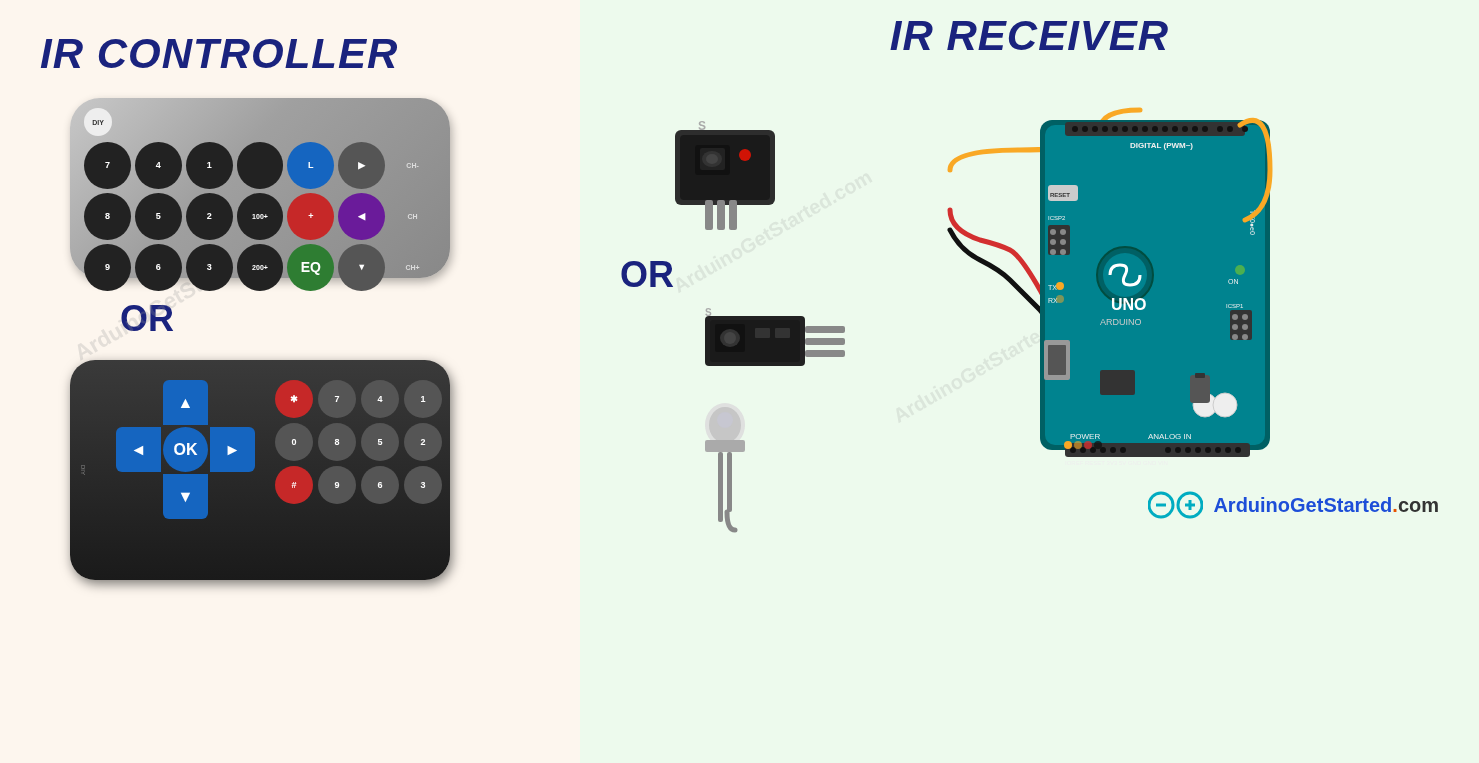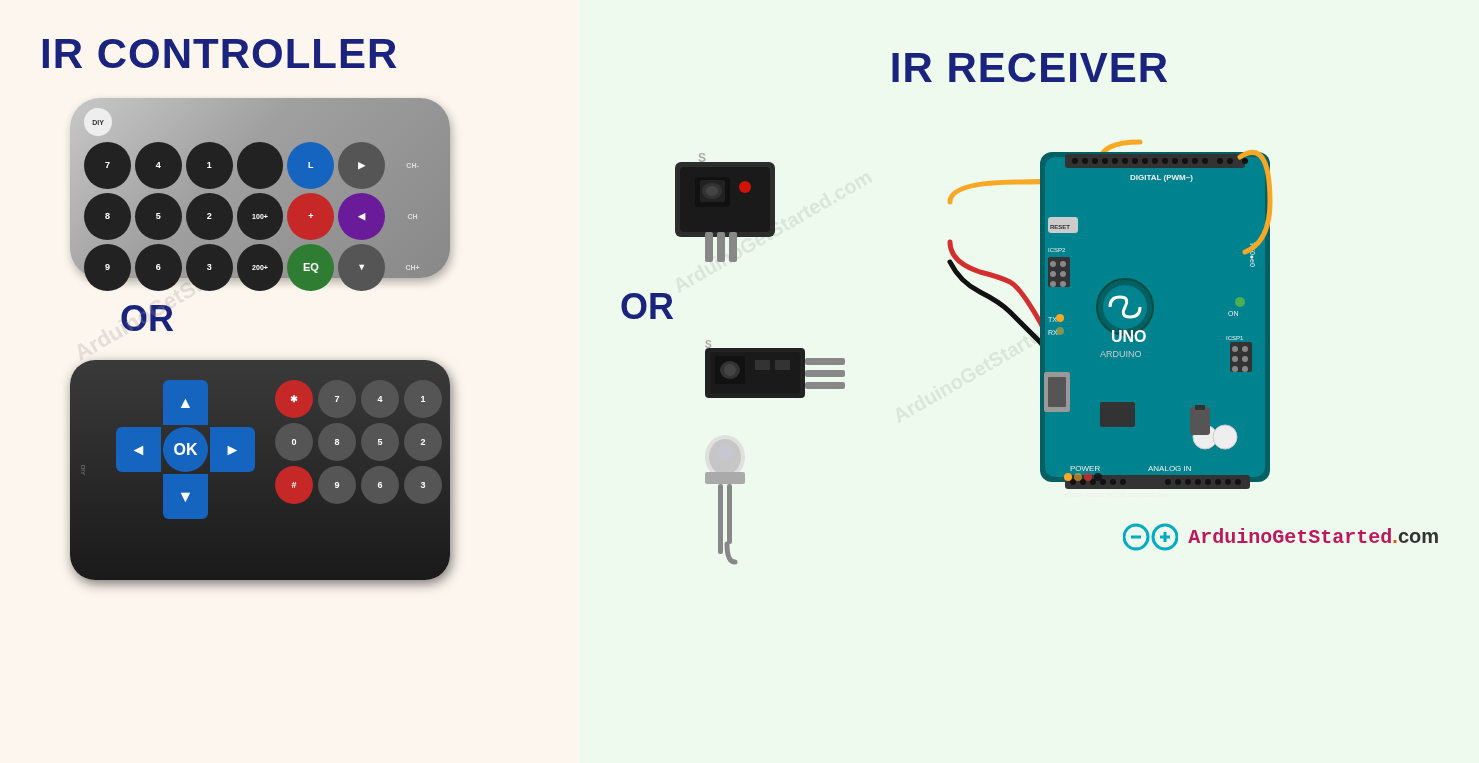--- a/index.html
+++ b/index.html
@@ -20,29 +20,30 @@
       padding: 30px 40px;
       position: relative;
     }
 
     .right-panel {
       flex: 1;
       background-color: #edfaed;
       display: flex;
       flex-direction: column;
       position: relative;
-      padding: 44px 20px;
+      padding: 12px 20px;
     }
 
     .section-title {
       font-size: 42px;
       font-weight: 900;
       color: #1a237e;
       margin-bottom: 20px;
       letter-spacing: 1px;
+      font-style: italic;
     }
 
     
     .left-content {
       display: flex;
       flex-direction: column;
       align-items: flex-start;
       width: 100%;
     }
 
@@ -261,21 +262,21 @@
         <div class="btn-round btn-black">2</div>
         <div class="btn-round btn-black" style="font-size:7px;">100+</div>
         <div class="btn-round btn-red">+</div>
         <div class="btn-round btn-purple">◀</div>
         <div style="display:flex;align-items:center;justify-content:center;font-size:7px;color:#ddd;font-weight:bold;">CH</div>
 
         <div class="btn-round btn-black">9</div>
         <div class="btn-round btn-black">6</div>
         <div class="btn-round btn-black">3</div>
         <div class="btn-round btn-black" style="font-size:7px;">200+</div>
-        <div class="btn-round btn-green" style="font-size:11px;">EQ</div>
+        <div class="btn-round btn-green" style="font-size:14px;">EQ</div>
         <div class="btn-round btn-grey">▼</div>
         <div style="display:flex;align-items:center;justify-content:center;font-size:7px;color:#ddd;font-weight:bold;">CH+</div>
       </div>
     </div>
 
     <div class="or-label">OR</div>
 
     <div class="remote2">
       <div class="remote2-logo">DIY</div>
       <div class="remote2-body">
@@ -505,18 +506,18 @@
       <div style="position:absolute;bottom:20px;right:20px;display:flex;align-items:center;gap:10px;">
 
         <svg width="55" height="38" viewBox="0 0 55 38">
           <circle cx="13" cy="19" r="12" fill="none" stroke="#00acc1" stroke-width="3"></circle>
           <circle cx="42" cy="19" r="12" fill="none" stroke="#00acc1" stroke-width="3"></circle>
           <line x1="8" y1="19" x2="18" y2="19" stroke="#00acc1" stroke-width="3"></line>
           <line x1="37" y1="19" x2="47" y2="19" stroke="#00acc1" stroke-width="3"></line>
           <line x1="42" y1="14" x2="42" y2="24" stroke="#00acc1" stroke-width="3"></line>
         </svg>
         <div style="font-size:20px;font-weight:bold;color:#333;">
-          <span style="color:#be185d;font-family:Liberation Mono, monospace;">ArduinoGetStarted</span><span style="color:#e65100;">.</span><span>com</span>
+          <span style="color:#1d4ed8;">ArduinoGetStarted</span><span style="color:#e65100;">.</span><span>com</span>
         </div>
       </div>
     </div>
   </div>
 </div>
 
 </body></html>

